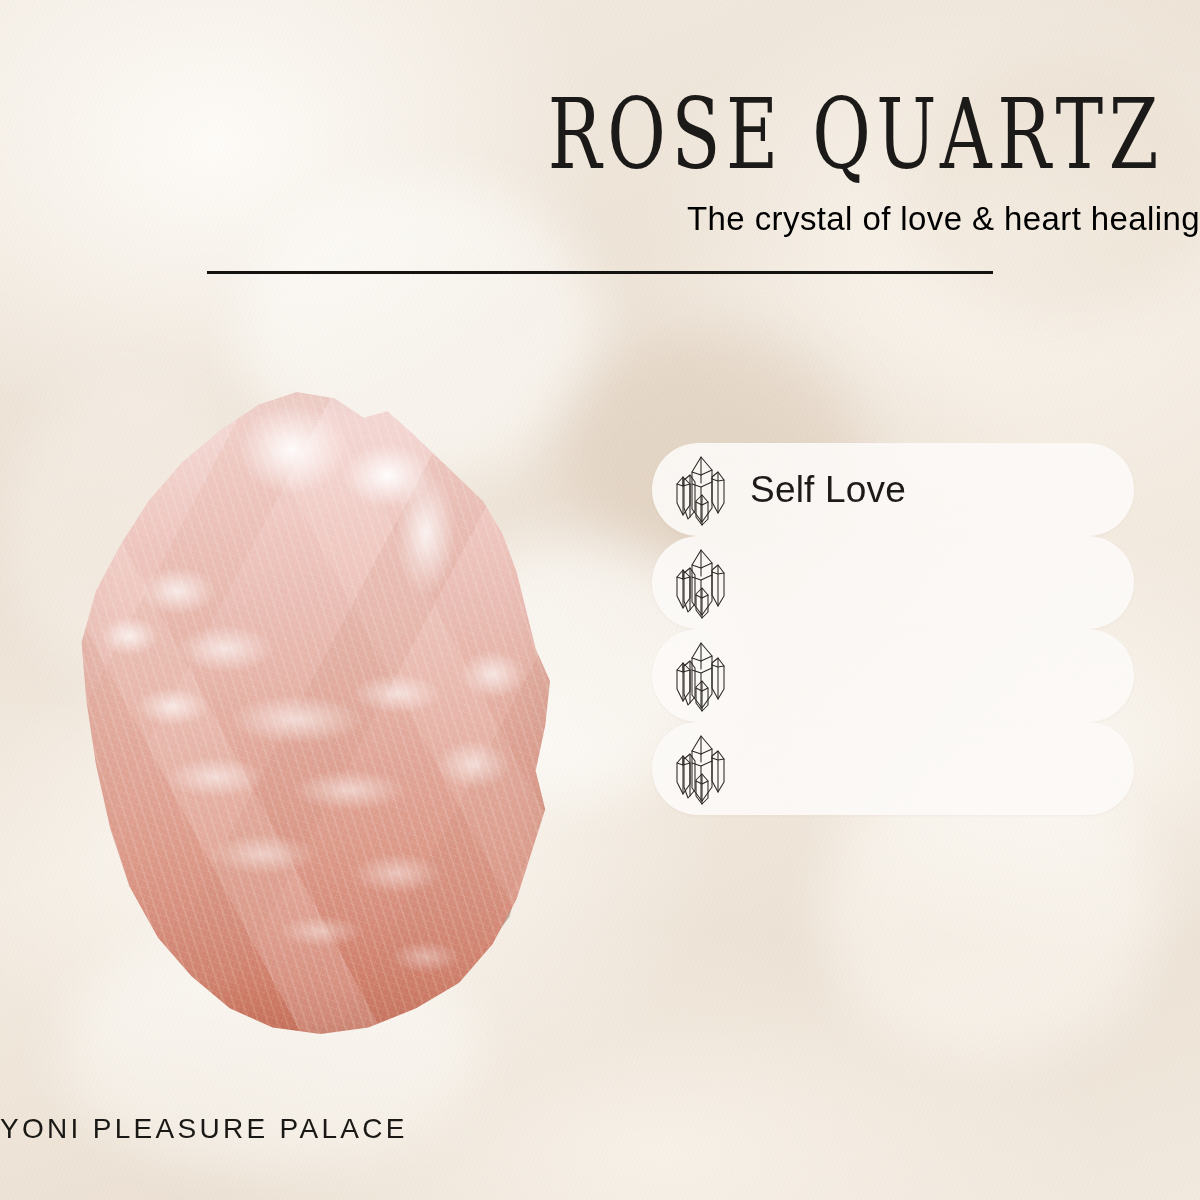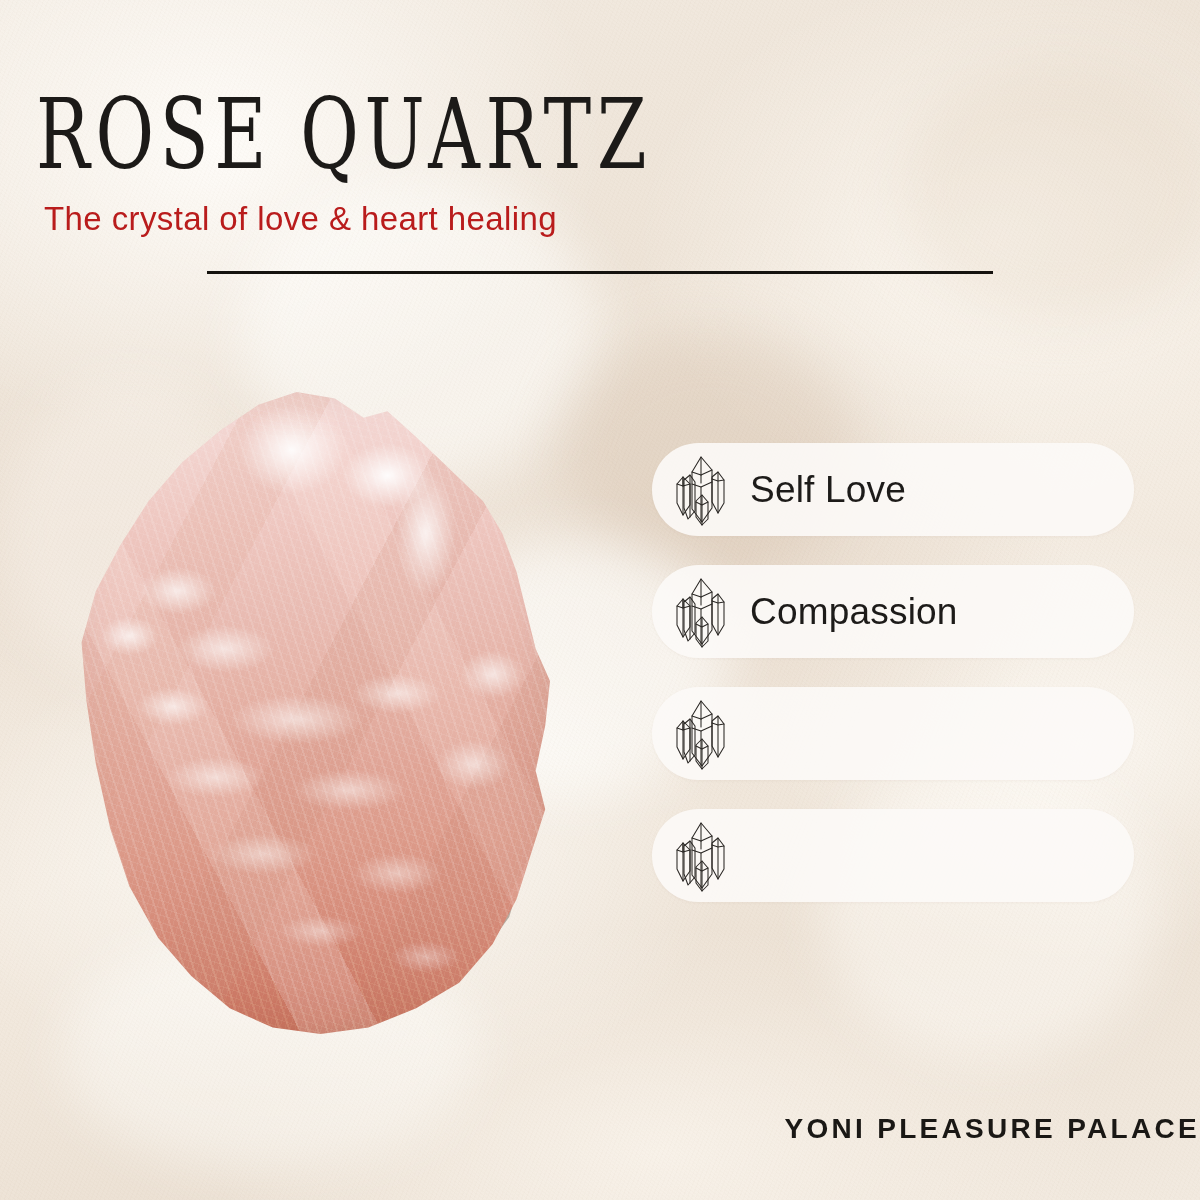--- a/index.html
+++ b/index.html
@@ -37,38 +37,38 @@
   .b7{ left:0px;   top:380px; width:260px; height:300px; background:rgba(252,249,244,.42); }
   .bg-grain{
     position:absolute; inset:0; opacity:.5; mix-blend-mode:multiply;
     background-image:
       repeating-linear-gradient(37deg, rgba(183,164,144,.055) 0 1px, rgba(0,0,0,0) 1px 3px),
       repeating-linear-gradient(113deg, rgba(183,164,144,.05) 0 1px, rgba(0,0,0,0) 1px 4px),
       repeating-linear-gradient(0deg, rgba(255,255,255,.05) 0 1px, rgba(0,0,0,0) 1px 2px);
   }
 
   
-  .header{ position:absolute; left:0; top:0; width:1200px; text-align:left; }
+  .header{ position:absolute; left:0; top:0; width:1200px; text-align:right; }
   .title{
     font-family:"DejaVu Serif", serif;
     font-weight:400;
     font-size:76px;
     letter-spacing:6px;
     color:#1c1a18;
     margin-top:86px;
     line-height:1;
     transform:scaleY(1.28) scaleX(.94);
     transform-origin:center top;
   }
   .subtitle{
     font-family:"Liberation Sans", sans-serif;
     font-weight:300;
     font-size:33px;
     letter-spacing:.4px;
-    color:#b91c1c;
+    color:#000000;
     margin-top:38px;
     margin-left:44px;
   }
   .divider{
     width:786px; height:3px; background:#15130f;
     margin:33px auto 0;
   }
 
   
   .crystal-wrap{
@@ -136,41 +136,39 @@
   }
 
   
   .pills{ position:absolute; left:652px; top:443px; width:482px; }
   .pill{
     position:relative;
     display:flex; align-items:center;
     width:482px; height:93px;
     border-radius:47px;
     background:rgba(252,250,247,.90);
-    margin-bottom:29px;
     box-shadow:0 1px 3px rgba(150,130,112,.07);
   }
   .pill-icon{
     flex:0 0 auto; width:54px; height:74px; margin-left:22px;
     display:flex; align-items:center; justify-content:center;
   }
   .pill-icon svg{ display:block; width:54px; height:74px; }
   .pill-label{
     font-family:"Liberation Sans", sans-serif;
     font-weight:300; font-size:37px; letter-spacing:.2px;
     color:#1d1b19; margin-left:22px; white-space:nowrap;
   }
 
   
   .footer{
-    position:absolute; left:0; top:1113px; width:1200px; text-align:right;
+    position:absolute; left:0; top:1113px; width:1200px; text-align:left;
     font-family:"Liberation Sans", sans-serif;
-    font-weight:700; font-size:28px; letter-spacing:3.3px;
+    font-weight:400; font-size:28px; letter-spacing:3.3px;
     color:#1a1815;
-    padding-left:14px;
   }
 </style>
 </head>
 <body>
 
 <div id="poster">
 
   <div class="bg-base"></div>
   <div class="bg-blotch b1"></div>
   <div class="bg-blotch b2"></div>
@@ -243,21 +241,20 @@
           <path d="M18 31 L27 34 L38 29"></path>
           <path d="M27 34 L27 69"></path>
           <path d="M38 24 L44 19 L50 27 L50 50 L44 60 L38 49 Z"></path>
           <path d="M44 19 L44 60"></path>
           <path d="M38 26 L44 28 L50 27"></path>
           <path d="M22 48 L28 42 L34 49 L34 66 L28 72 L22 64 Z"></path>
           <path d="M28 42 L28 72"></path>
           <path d="M22 49 L28 52 L34 49"></path>
         </svg>
       </span>
-      <span class="pill-label">Compassion</span>
     </div>
 
     <div class="pill">
       <span class="pill-icon">
         <svg viewBox="0 0 54 74" fill="none" stroke="#2a2724" stroke-width="1.05" stroke-linejoin="round" stroke-linecap="round">
           <path d="M3 31 L9 24 L16 31 L16 52 L9 62 L3 50 Z"></path>
           <path d="M9 24 L9 62"></path>
           <path d="M3 31 L9 33 L16 31"></path>
           <path d="M9 33 L9 24"></path>
           <path d="M10 27 L16 22 L21 29 L21 58 L14 66 L10 55 Z"></path>

